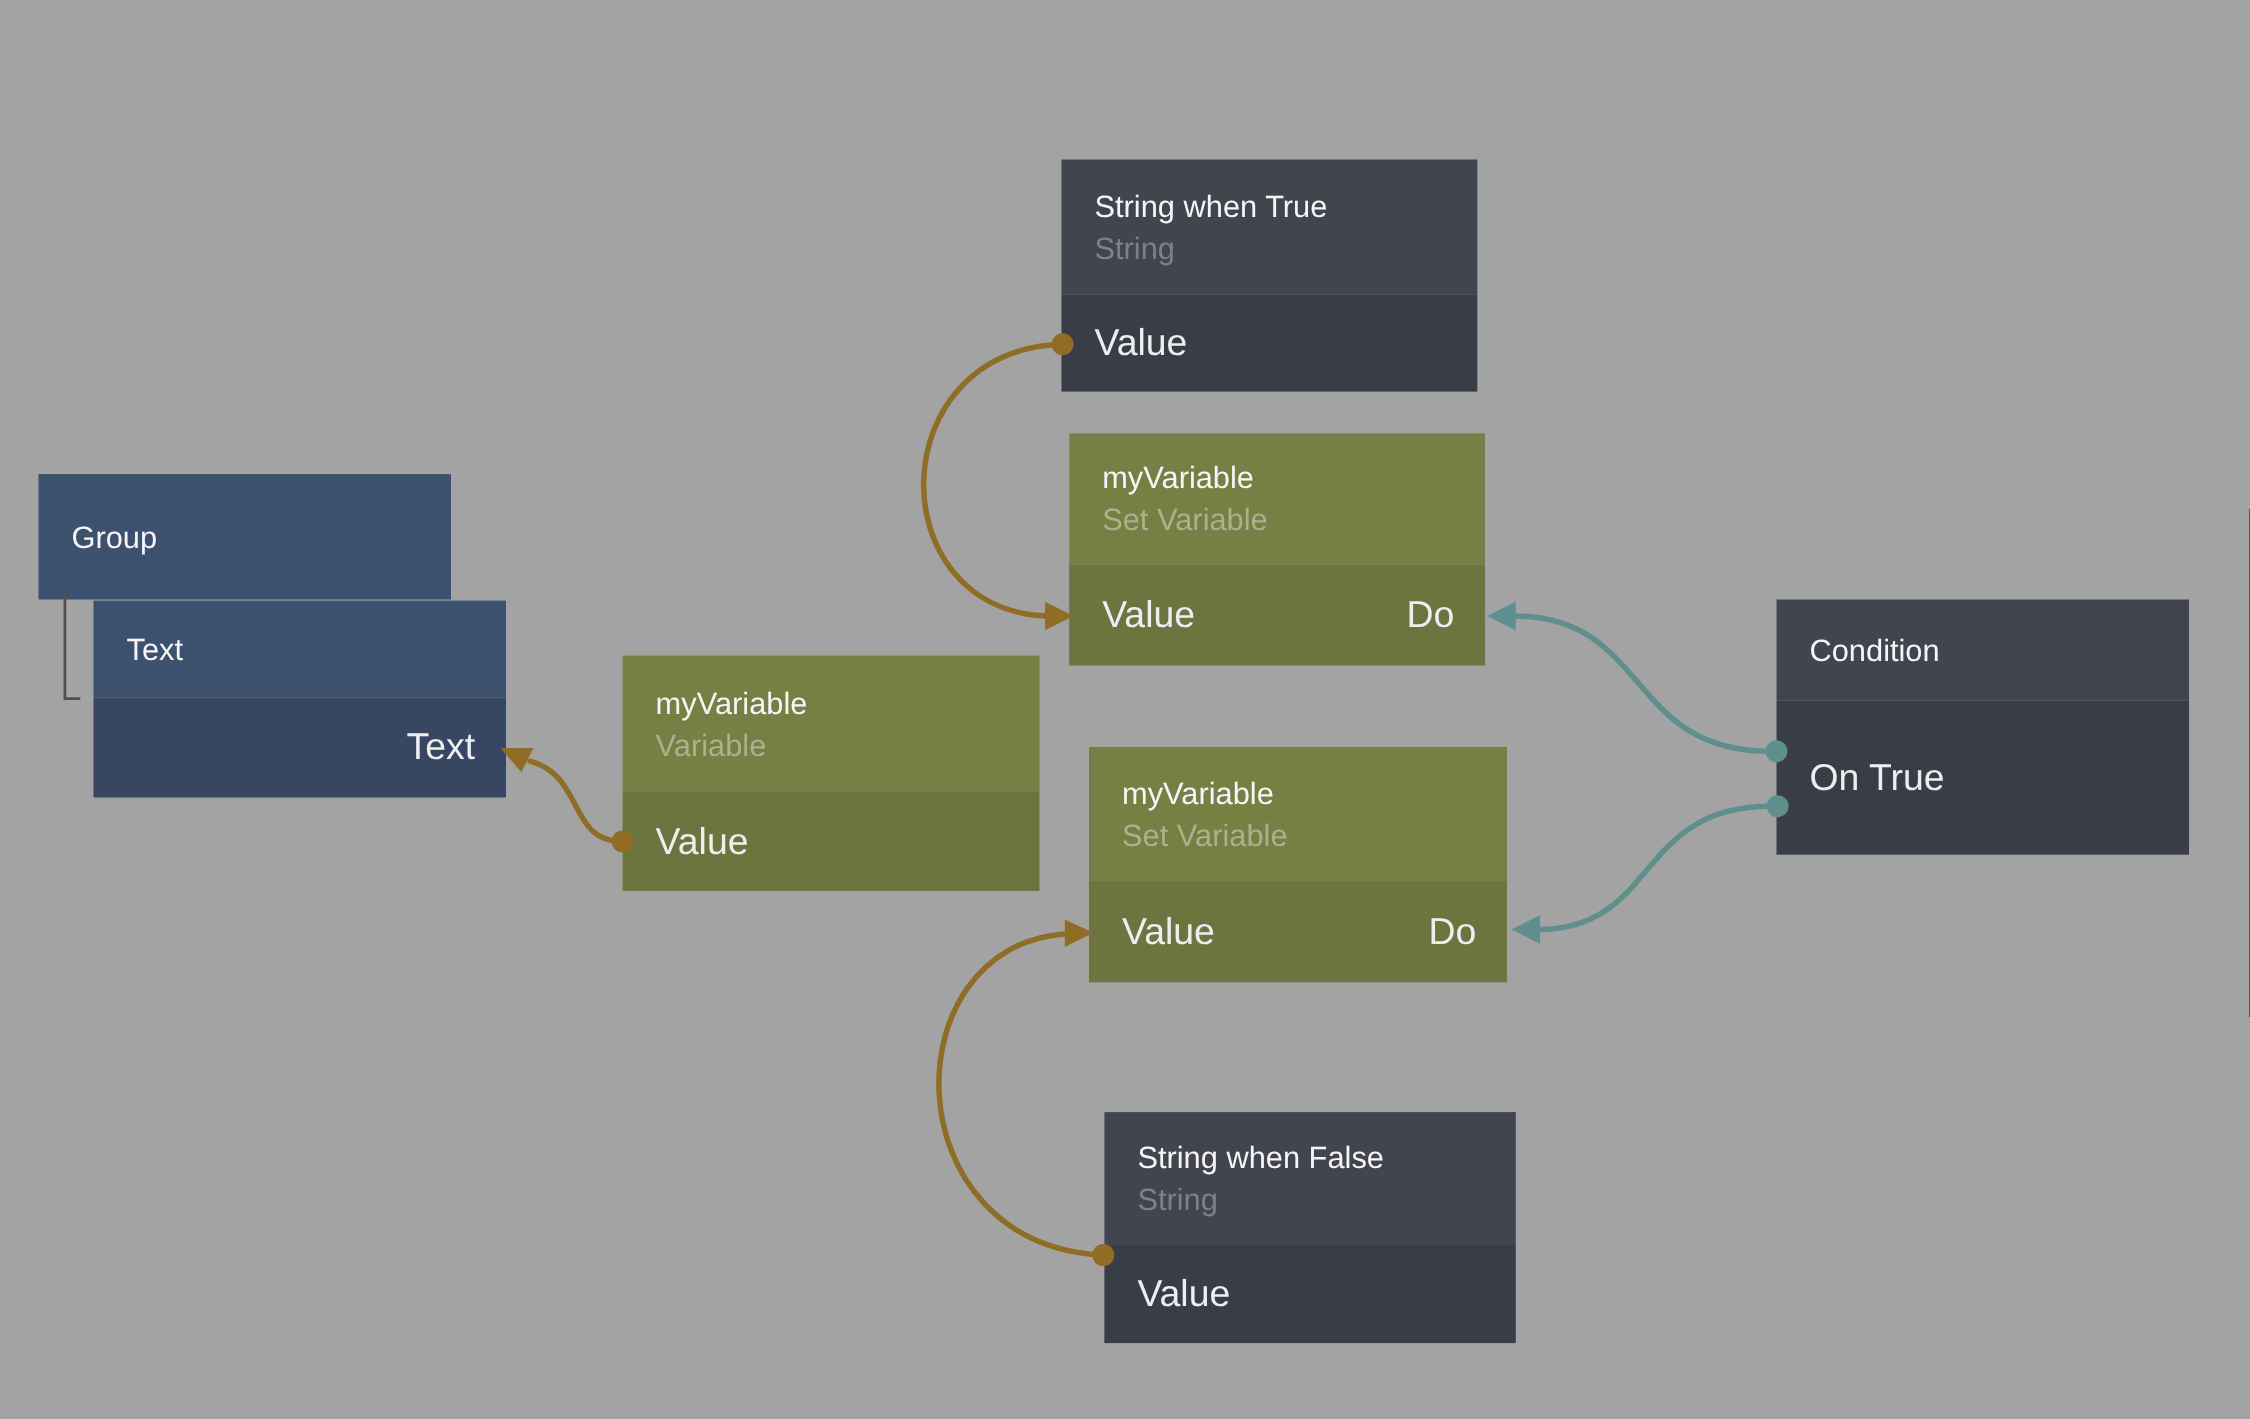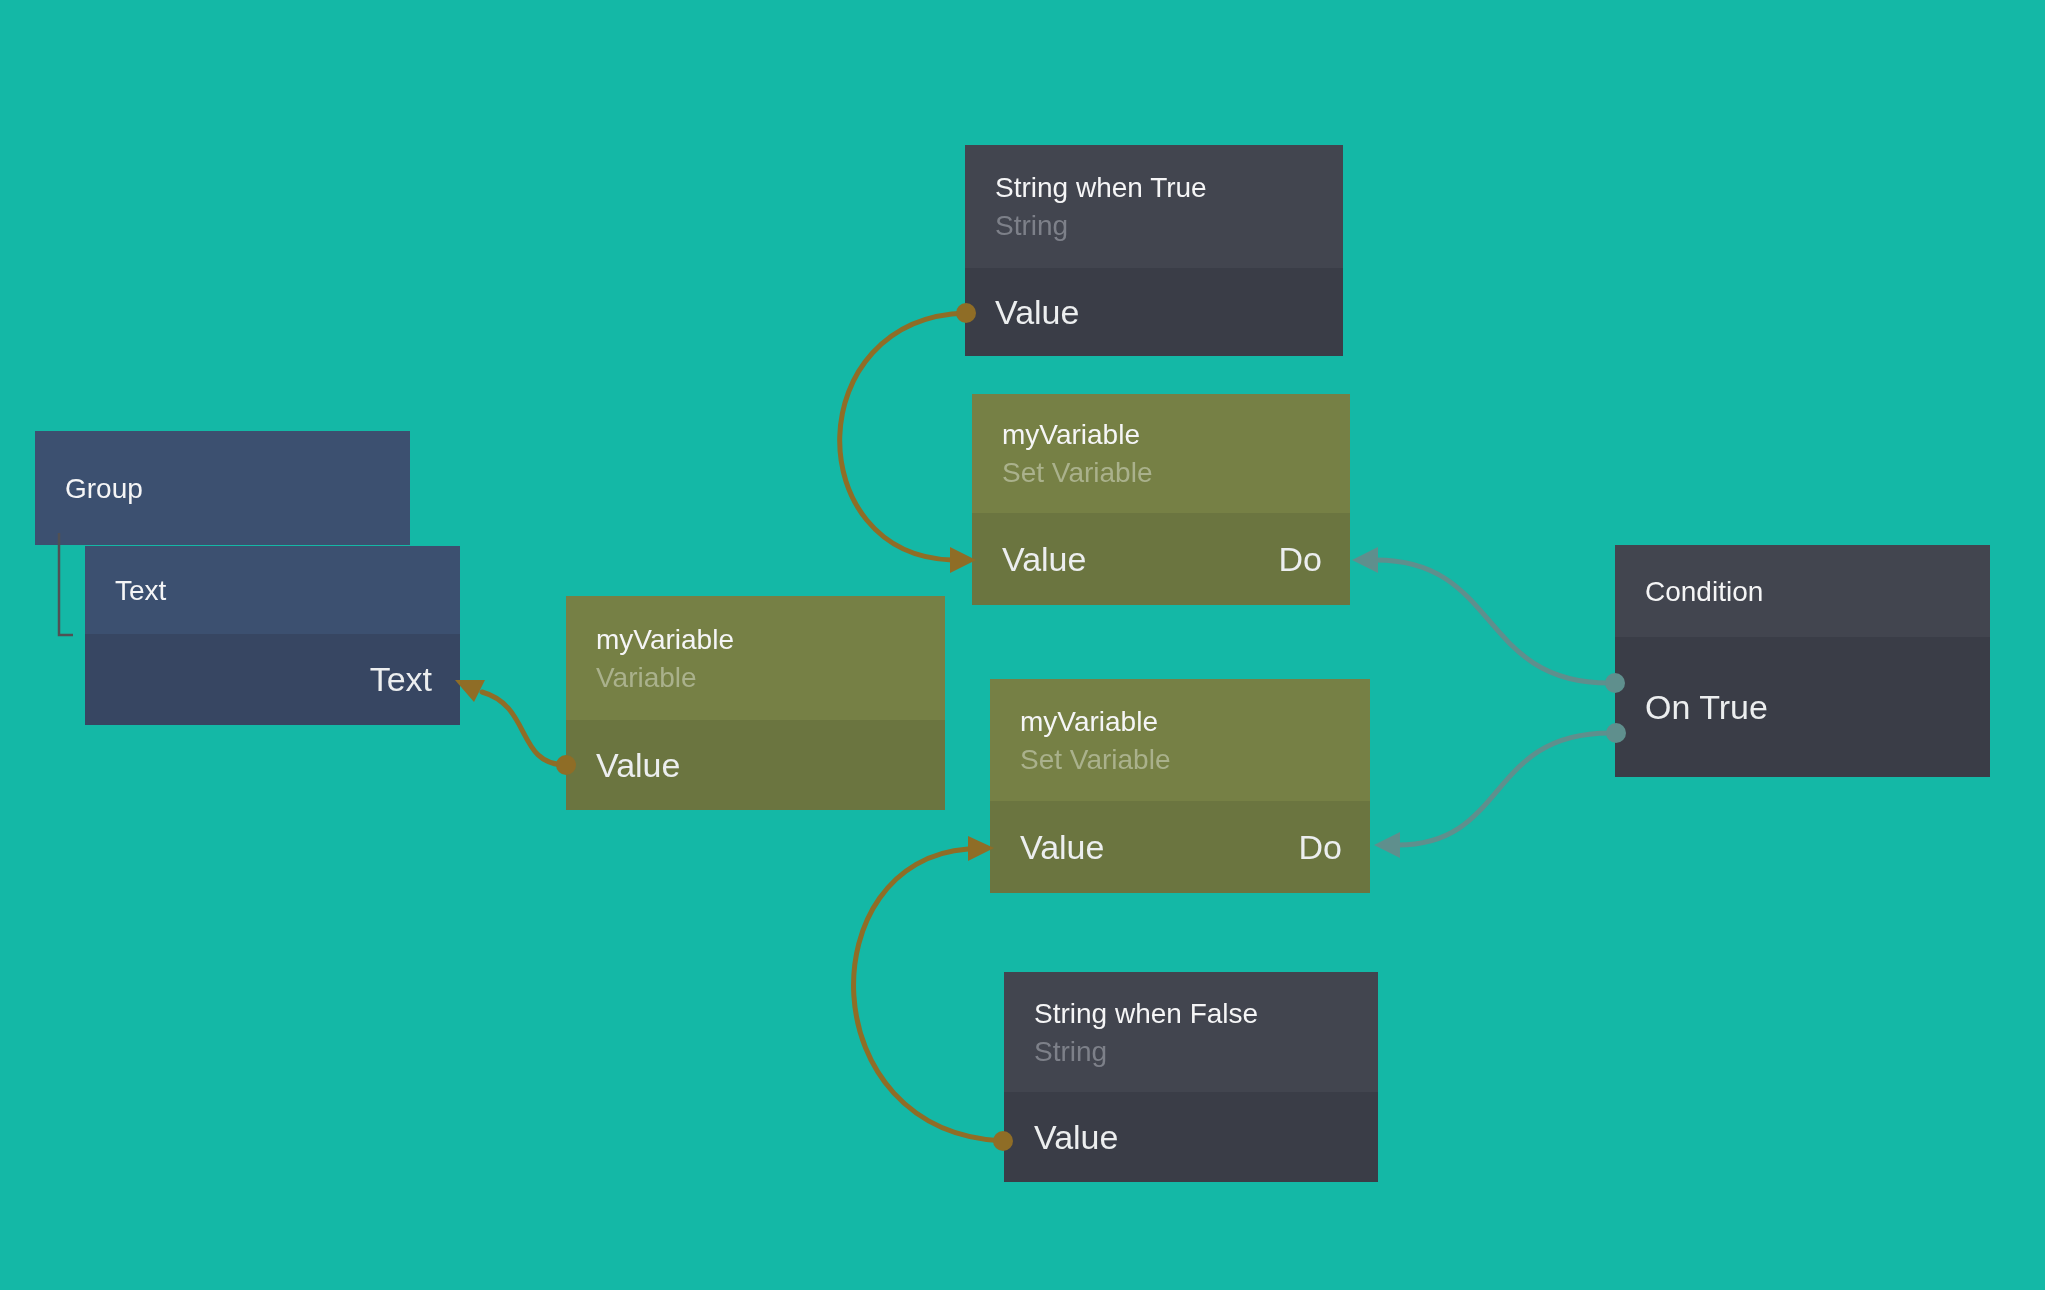--- a/index.html
+++ b/index.html
@@ -1,19 +1,19 @@
 <!DOCTYPE html>
 <html><head>
 <meta charset="utf-8">
 <style>
   html,body{margin:0;padding:0;background:#141415;}
   #canvas{
     position:relative;
     width:2045px;height:1290px;
-    background:#14b8a6;
+    background:#a3a3a3;
     overflow:hidden;
     font-family:"Liberation Sans", sans-serif;
   }
   .node{position:absolute;box-sizing:border-box;}
   .node .head{
     display:flex;flex-direction:column;justify-content:center;
     box-sizing:border-box;padding:0 30px;
   }
   .node .title{font-size:28px;color:#f5f5f6;line-height:1.25;white-space:nowrap;}
   .node .subtitle{font-size:28px;line-height:1.25;margin-top:3px;white-space:nowrap;}
@@ -119,21 +119,21 @@
       <div class="title">Condition</div>
     </div>
     <div class="body" style="height:140px;gap:8px;">
       <div class="port-row">
         <span>On True</span>
       </div>
     </div>
   </div>
 
   <div class="node dark" style="left:1004px;top:972px;width:374px;height:210px;">
-    <div class="head" style="height:120px;">
+    <div class="head" style="height:120px;margin-top:39px;">
       <div class="title">String when False</div>
       <div class="subtitle">String</div>
     </div>
     <div class="body" style="height:90px;">
       <div class="port-row">
         <span>Value</span>
       </div>
     </div>
   </div>
 

